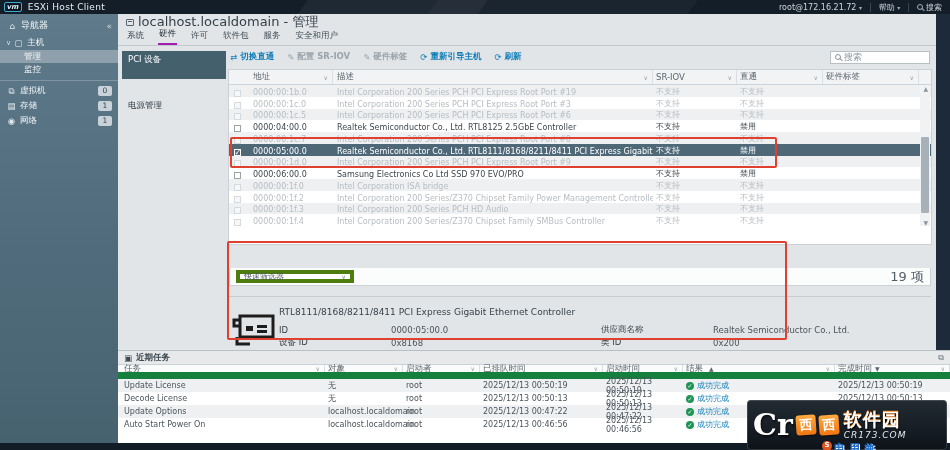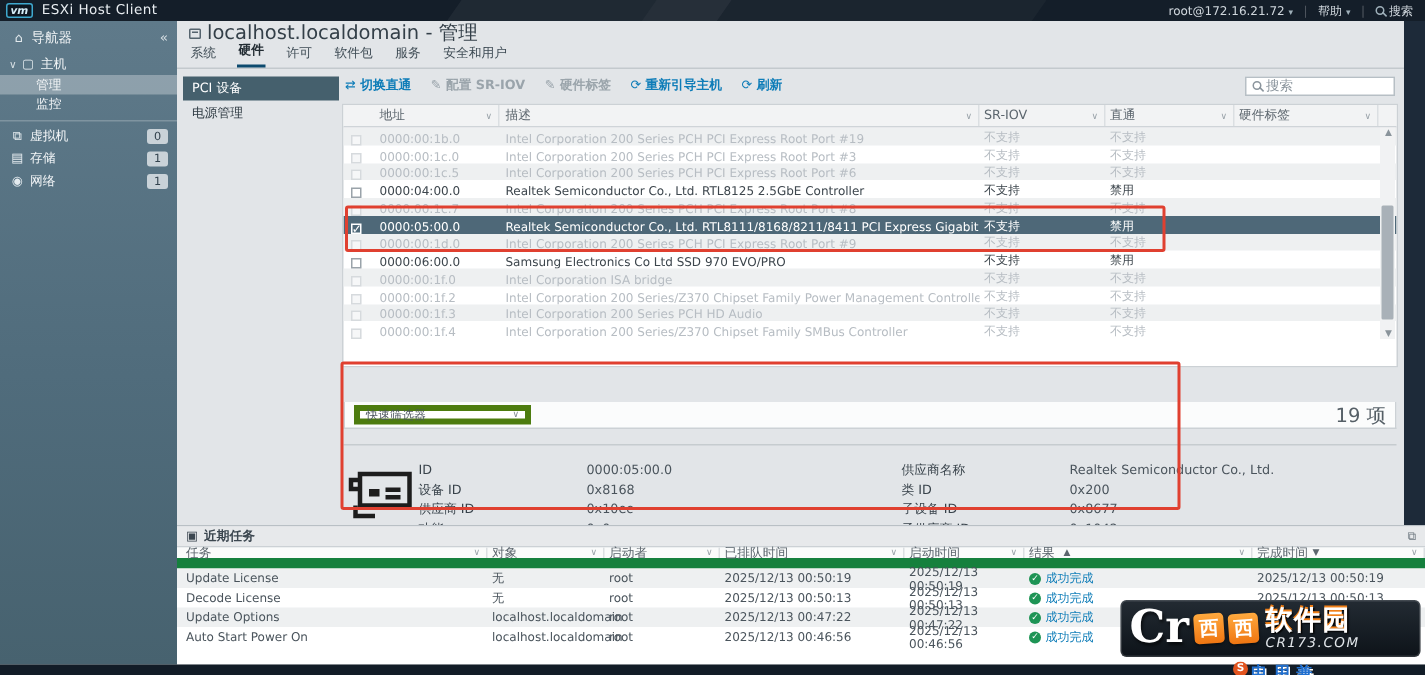--- a/index.html
+++ b/index.html
@@ -36,25 +36,25 @@
   .glyph{width:11px;display:inline-block;text-align:center;margin-right:3px;font-size:8.5px;color:#e4ebef}
   .exp{font-size:7px;margin-right:2px;color:#d6dee3}
 
   
   .main{position:absolute;left:118px;top:14px;width:818px;height:336px;background:#e2e5e8}
   .crumb{display:flex;align-items:center;height:16px;padding-left:8px;font-size:13px;color:#333f48}
   .hosticon{width:8px;height:7px;border:1px solid #55646e;border-radius:1px;margin-right:4px;position:relative}
   .hosticon::after{content:"";position:absolute;left:1px;top:1px;width:4px;height:1px;background:#55646e}
   .tabs{display:flex;align-items:flex-end;height:16px;border-bottom:1px solid #c3c9cd;padding-left:8px;gap:13px}
   .tab{font-size:8.5px;color:#3f4c55;padding:2px 1px 3px;cursor:default}
-  .tab.active{color:#222c33;font-weight:bold;border-bottom:2px solid #0c4a6e}
+  .tab.active{color:#222c33;font-weight:normal;border-bottom:2px solid #a21caf}
 
   .content{position:absolute;left:0;top:33px;right:0;bottom:0}
   .subnav{position:absolute;left:4px;top:4px;width:104px}
-  .subnav-item{height:16px;line-height:16px;padding-left:6px;font-size:8.5px;color:#2e3a42;margin-bottom:1px}
+  .subnav-item{height:28px;line-height:16px;padding-left:6px;font-size:8.5px;color:#2e3a42;margin-bottom:18px}
   .subnav-item.active{background:#45606d;color:#fff}
 
   .work{position:absolute;left:110px;top:0;right:4px;bottom:0}
   .toolbar{display:flex;align-items:center;height:20px;gap:13px;padding:0 2px}
   .tb-act{display:flex;align-items:center;gap:3px;font-size:8.5px;font-weight:bold;color:#0f7db8}
   .tb-act .aicon{font-weight:normal}
   .tb-act.off{color:#9aa4ab}
   .tb-search{margin-left:auto;width:100px;height:13px;border:1px solid #b7bfc5;background:#fff;
              display:flex;align-items:center;padding:0 4px;color:#8b959d}
   .tb-search .mag{border-color:#8b959d}
@@ -130,21 +130,21 @@
   
   .rightstrip{position:absolute;right:0;top:14px;width:14px;height:336px;background:#1d2a39}
   .bottomstrip{position:absolute;left:0;top:443px;width:950px;height:7px;background:#121c27}
 
   
   .annot{position:absolute;border:2px solid #e04030;border-radius:2px;pointer-events:none}
   .annot1{left:230px;top:137px;width:547px;height:31px}
   .annot2{left:227px;top:241px;width:560px;height:99px}
 
   
-  .wm{position:absolute;left:747px;top:400px;width:200px;height:38px;background:linear-gradient(180deg,#232b33,#0d1319);
+  .wm{position:absolute;left:747px;top:400px;width:200px;height:50px;background:linear-gradient(180deg,#232b33,#0d1319);
       border-radius:4px;display:flex;align-items:center;padding:0 6px;gap:3px;box-shadow:0 0 0 1px rgba(255,255,255,.15) inset}
   .wm-cr{font-family:"DejaVu Serif","Liberation Serif",serif;font-size:30px;font-weight:bold;color:#fff;line-height:1;
          text-shadow:1px 2px 2px rgba(0,0,0,.6)}
   .wm-tile{width:20px;height:20px;background:linear-gradient(180deg,#ffa93e,#ef7612);border-radius:3px;color:#fff;
            font-size:13px;font-weight:bold;display:flex;align-items:center;justify-content:center;transform:rotate(-4deg);
            box-shadow:0 1px 2px rgba(0,0,0,.5)}
   .wm-right{display:flex;flex-direction:column;line-height:1;margin-left:2px}
   .wm-name{font-size:18px;font-weight:bold;color:#fff;text-shadow:0 -1px 0 #f08019,1px 1px 1px #000;letter-spacing:1px}
   .wm-site{font-size:9px;font-style:italic;color:#e2e7eb;margin-top:2px;letter-spacing:1px}
   .wm2{position:absolute;left:822px;top:441px;width:128px;height:9px;overflow:hidden;display:flex;gap:2px;align-items:flex-start}
@@ -457,20 +457,21 @@
             <svg width="46" height="34" viewBox="0 0 46 34" fill="none">
               <rect x="9" y="3" width="33" height="21" stroke="#1d1d1d" stroke-width="3"></rect>
               <path d="M9 7 H3 V13 H9" stroke="#1d1d1d" stroke-width="3" fill="none"></path>
               <path d="M6 24 V31 H19" stroke="#1d1d1d" stroke-width="3" fill="none"></path>
               <path d="M15 18 V13 H22 V18 Z" fill="#1d1d1d"></path>
               <rect x="26" y="12" width="10" height="3" fill="#1d1d1d"></rect>
               <rect x="26" y="17" width="10" height="3" fill="#1d1d1d"></rect>
             </svg>
           </div>
           <div class="dbody">
+            <div class="dtitle">RTL8111/8168/8211/8411 PCI Express Gigabit Ethernet Controller</div>
             <div class="dcols">
               <div class="dcol left">
 
                   <div class="dfield">
                     <span class="dlabel">ID</span>
                     <span class="dvalue">0000:05:00.0</span>
                   </div>
 
                   <div class="dfield">
                     <span class="dlabel">设备 ID</span>

